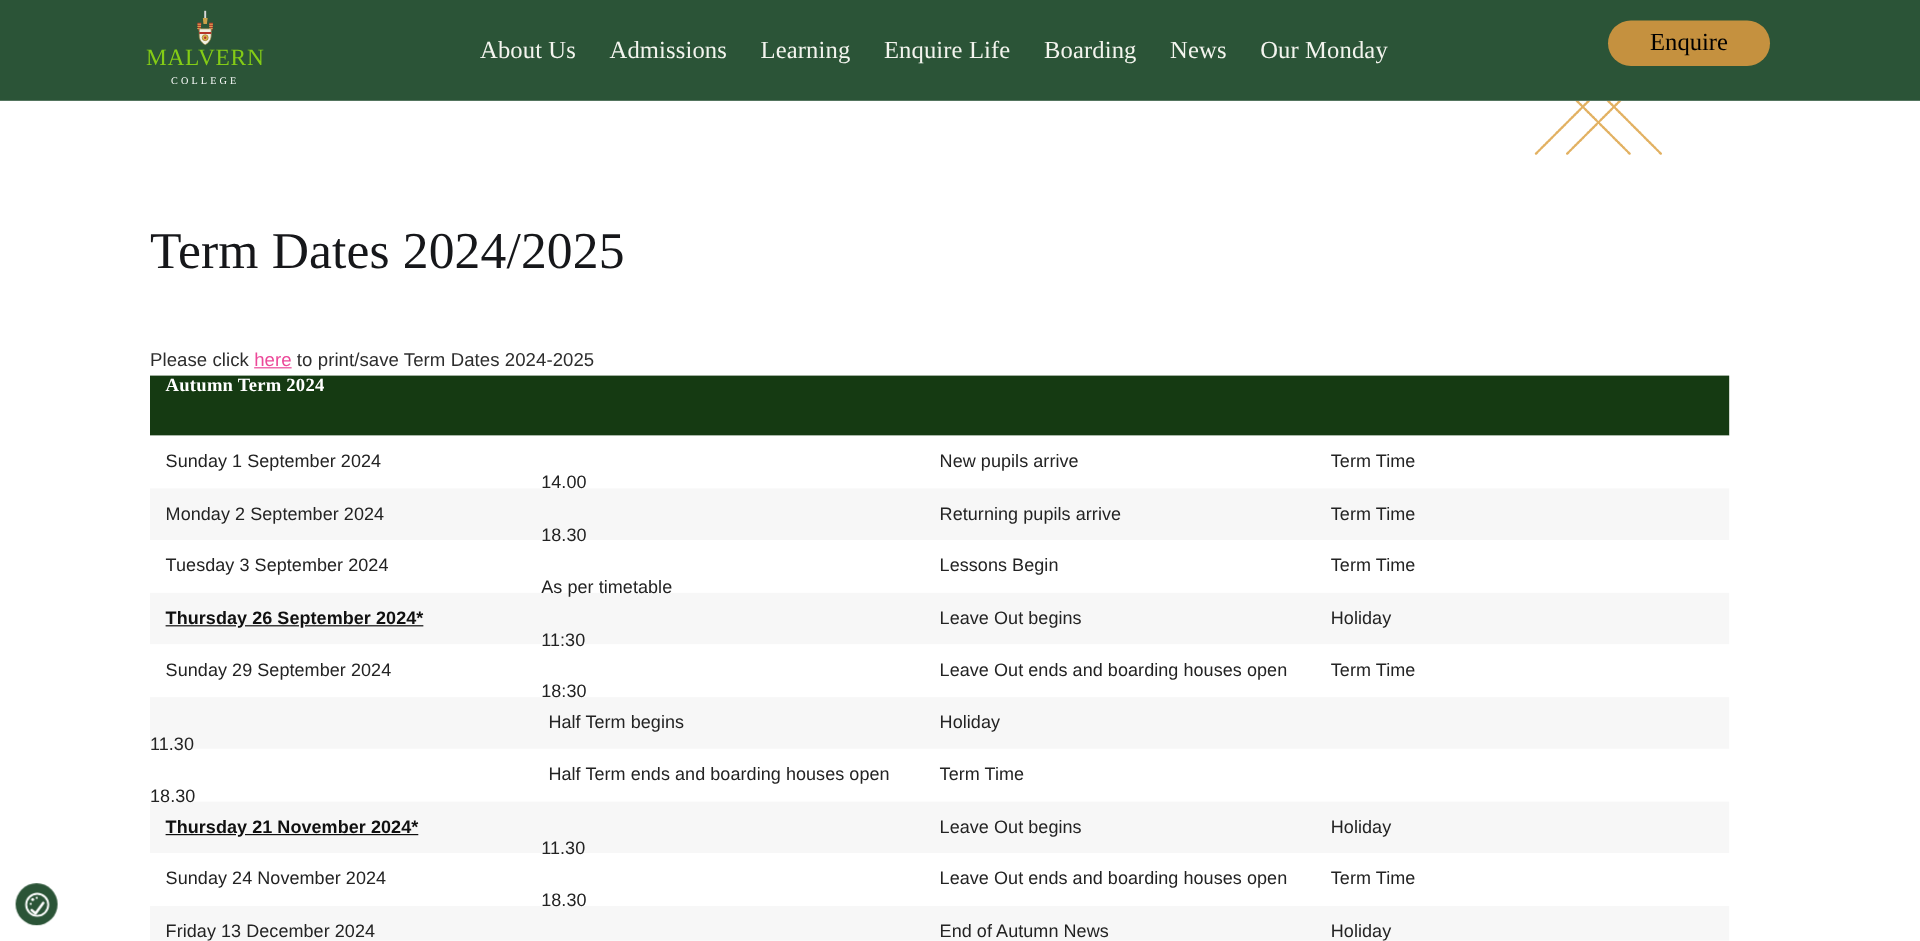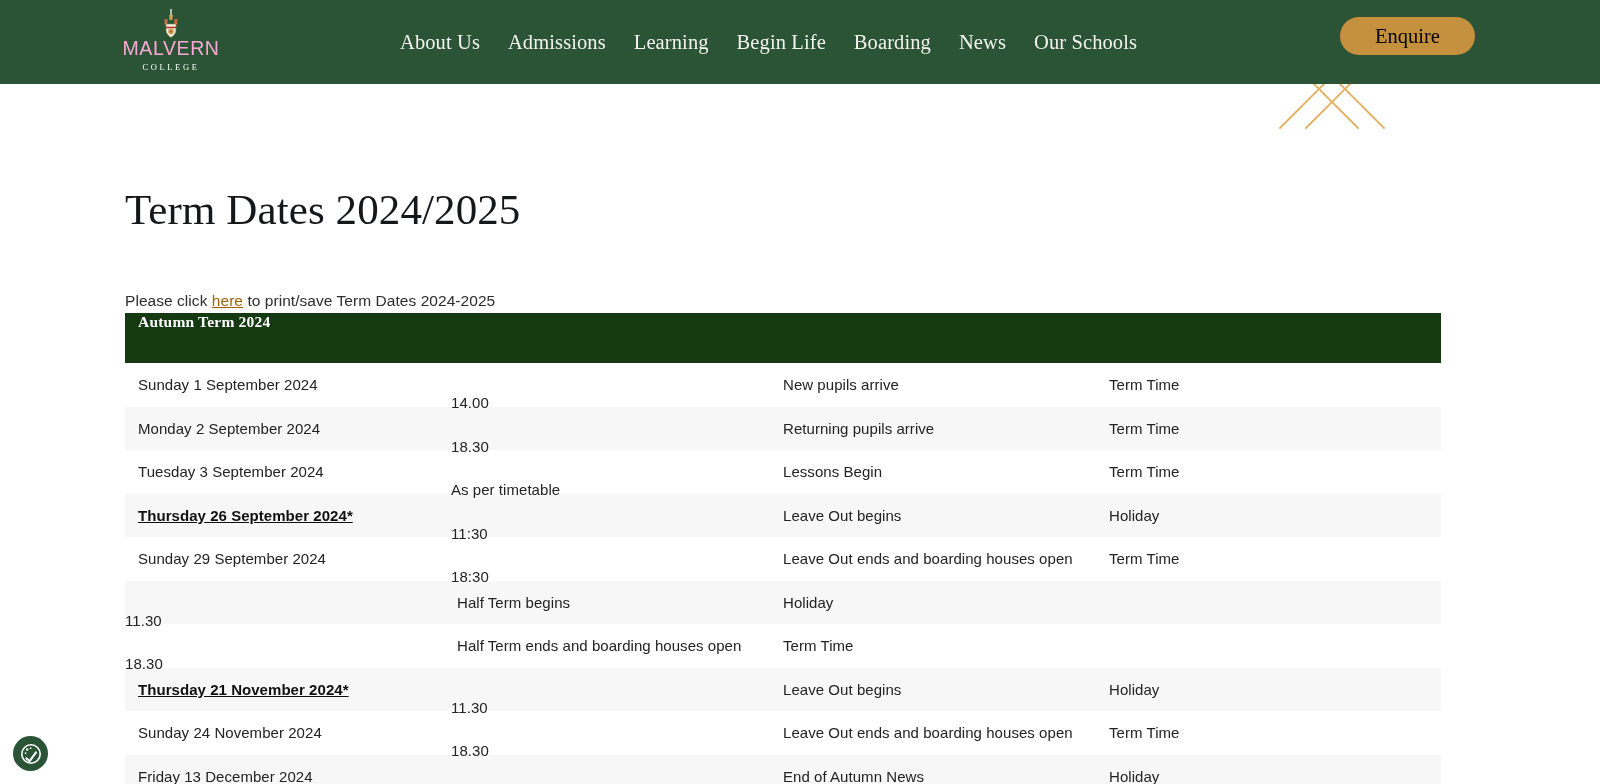--- a/index.html
+++ b/index.html
@@ -28,22 +28,22 @@
     position: absolute;
     left: 125px; top: 8px;
     width: 92px;
     display: flex;
     flex-direction: column;
     align-items: center;
     cursor: pointer;
   }
   .crest { width: 20px; height: 30px; display:block; }
   .logo-word {
-    font-family: Liberation Sans, sans-serif;
-    color: #f9a8d4;
+    font-family: Liberation Serif, serif;
+    color: #84cc16;
     font-size: 19.5px;
     letter-spacing: 0.6px;
     line-height: 1;
     margin-top: 1px;
     white-space: nowrap;
   }
   .logo-sub {
     font-family: "Liberation Serif", serif;
     color: #ffffff;
     font-size: 8.5px;
@@ -112,21 +112,21 @@
     letter-spacing: 0.1px;
   }
   .intro-line {
     position: absolute;
     left: 125px; top: 192px;
     font-size: 15.5px;
     color: #2d2d2d;
     letter-spacing: 0.05px;
   }
   .intro-link {
-    color: #a16207;
+    color: #ec4899;
     text-decoration: underline;
     cursor: pointer;
   }
 
   
   .term-table {
     position: absolute;
     left: 125px;
     width: 1316px;
   }
@@ -198,24 +198,24 @@
       <circle cx="10" cy="23.4" r="1" fill="#b6352c"></circle>
     </svg>
     <span class="logo-word">MALVERN</span>
     <span class="logo-sub">COLLEGE</span>
   </a>
 
   <nav class="main-nav">
     <span class="nav-item">About Us</span>
     <span class="nav-item">Admissions</span>
     <span class="nav-item">Learning</span>
-    <span class="nav-item">Begin Life</span>
+    <span class="nav-item">Enquire Life</span>
     <span class="nav-item">Boarding</span>
     <span class="nav-item">News</span>
-    <span class="nav-item">Our Schools</span>
+    <span class="nav-item">Our Monday</span>
   </nav>
 
   <button class="enquire-btn">Enquire</button>
 </header>
 
 <div class="diamond-deco">
   <svg width="120" height="52" viewBox="0 0 120 52">
     <g fill="none" stroke="#e2b162" stroke-width="2" stroke-dasharray="1.5 1.5" stroke-linecap="round">
       <path d="M60 -8 L112 44"></path>
       <path d="M60 -8 L8 44"></path>

